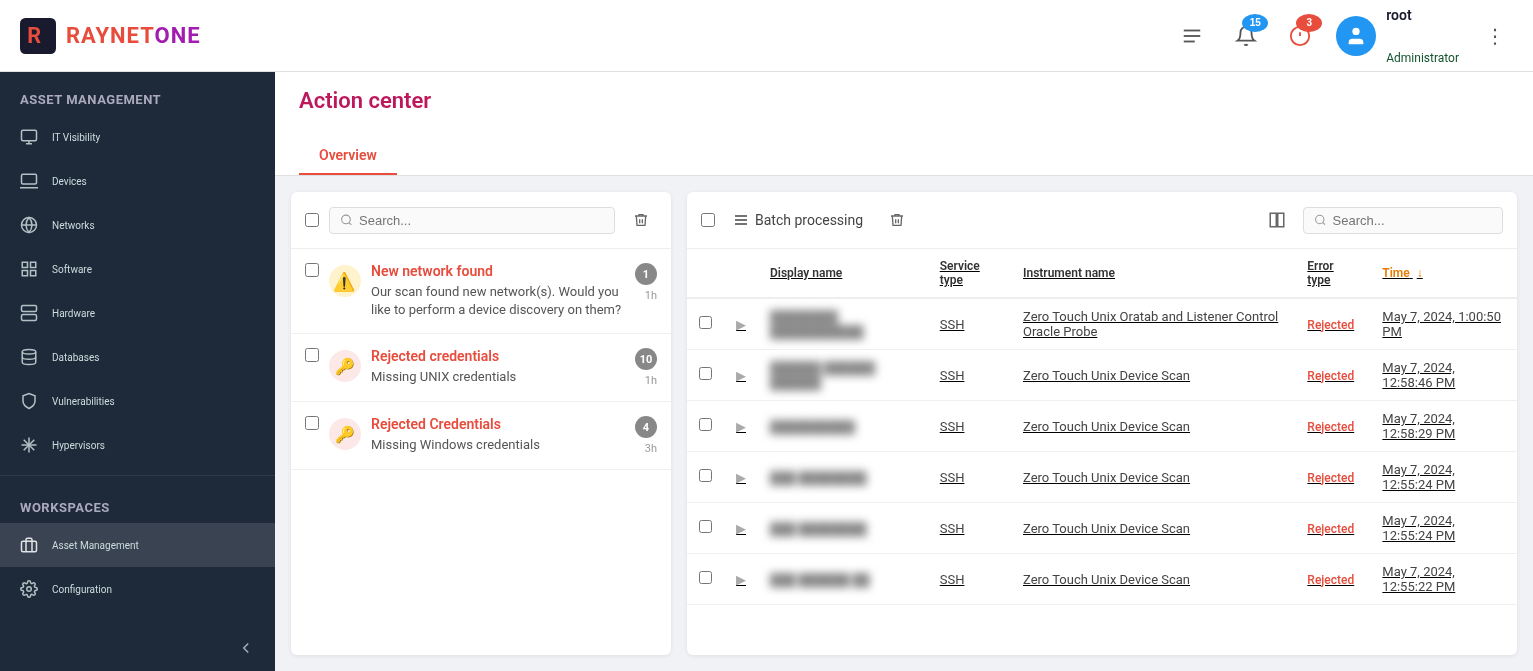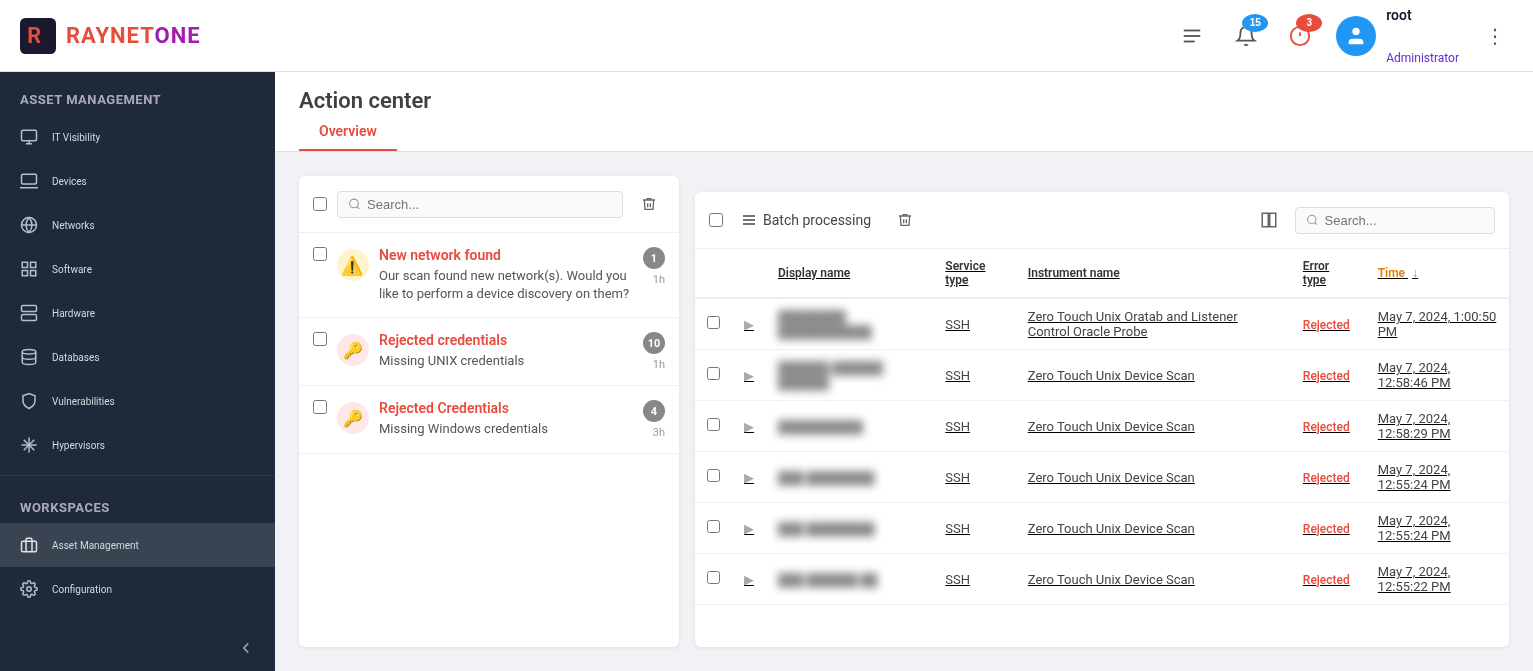--- a/index.html
+++ b/index.html
@@ -12,45 +12,45 @@
     .logo-text { font-size: 22px; font-weight: 700; letter-spacing: 1px; color: #1a1a2e; }
     .logo-text span { color: #e74c3c; }
     .header-right { display: flex; align-items: center; gap: 18px; }
     .header-icon-btn { position: relative; background: none; border: none; cursor: pointer; color: #555; display: flex; align-items: center; justify-content: center; width: 36px; height: 36px; }
     .badge { position: absolute; top: -4px; right: -4px; background: #e74c3c; color: #fff; font-size: 10px; font-weight: 700; border-radius: 50%; width: 26px; height: 18px; display: flex; align-items: center; justify-content: center; }
     .badge.blue { background: #2196f3; }
     .user-info { display: flex; align-items: center; gap: 10px; cursor: pointer; }
     .avatar { width: 40px; height: 40px; border-radius: 50%; background: #2196f3; display: flex; align-items: center; justify-content: center; color: #fff; font-size: 18px; }
     .user-details { display: flex; flex-direction: column; }
     .user-name { font-size: 14px; font-weight: 600; color: #1a1a2e; }
-    .user-role { font-size: 12px; color: #6d28d9; margin-top: 28px; }
+    .user-role { font-size: 12px; color: #14532d; margin-top: 28px; }
 
     
     .main-layout { display: flex; flex: 1; overflow: hidden; }
 
     
     .sidebar { width: 275px; background: #1e2a3a; color: #fff; display: flex; flex-direction: column; flex-shrink: 0; overflow-y: auto; }
     .sidebar-section-title { font-size: 13px; font-weight: 700; color: #aab; padding: 20px 20px 8px 20px; text-transform: uppercase; letter-spacing: 0.5px; }
     .sidebar-item { display: flex; align-items: center; gap: 14px; padding: 13px 20px; cursor: pointer; color: #cdd; font-size: 10px; transition: background 0.15s; }
     .sidebar-item.active { background: rgba(255,255,255,0.12); }
     .sidebar-item svg { flex-shrink: 0; opacity: 0.85; }
     .sidebar-divider { height: 1px; background: rgba(255,255,255,0.08); margin: 8px 0; }
     .sidebar-workspace-title { font-size: 13px; font-weight: 700; color: #aab; padding: 16px 20px 8px 20px; text-transform: uppercase; letter-spacing: 0.5px; }
     .sidebar-collapse-btn { margin-top: auto; padding: 14px 20px; display: flex; justify-content: flex-end; cursor: pointer; color: #aab; }
 
     
     .content { flex: 1; display: flex; flex-direction: column; overflow: hidden; background: #f0f2f5; }
     .content-header { background: #fff; padding: 16px 24px 0 24px; border-bottom: 1px solid #e0e0e0; flex-shrink: 0; }
-    .page-title { font-size: 22px; font-weight: 600; color: #404040; margin-bottom: 0; }
+    .page-title { font-size: 22px; font-weight: 600; color: #be185d; margin-bottom: 24px; }
     .tabs { display: flex; gap: 0; }
     .tab { padding: 10px 20px; font-size: 14px; color: #555; cursor: pointer; border-bottom: 2px solid transparent; }
     .tab.active { color: #e74c3c; border-bottom: 2px solid #e74c3c; font-weight: 600; }
 
     
-    .panels { display: flex; flex: 1; overflow: hidden; gap: 0; padding: 24px; gap: 16px; }
+    .panels { display: flex; flex: 1; overflow: hidden; gap: 0; padding: 16px; gap: 16px; }
 
     
     .left-panel { background: #fff; border-radius: 6px; width: 380px; flex-shrink: 0; display: flex; flex-direction: column; box-shadow: 0 1px 4px rgba(0,0,0,0.08); overflow: hidden; }
     .panel-toolbar { display: flex; align-items: center; gap: 10px; padding: 12px 14px; border-bottom: 1px solid #eee; }
     .search-box { display: flex; align-items: center; gap: 6px; border: 1px solid #ddd; border-radius: 4px; padding: 5px 10px; flex: 1; background: #fafafa; }
     .search-box input { border: none; background: none; outline: none; font-size: 13px; color: #555; width: 100%; }
     .panel-list { flex: 1; overflow-y: auto; }
     .panel-item { display: flex; align-items: flex-start; gap: 10px; padding: 14px; border-bottom: 1px solid #f0f0f0; cursor: pointer; }
     .panel-item-icon { width: 32px; height: 32px; border-radius: 50%; display: flex; align-items: center; justify-content: center; flex-shrink: 0; margin-top: 2px; }
     .icon-warning { background: #fff3cd; }
@@ -58,21 +58,21 @@
     .panel-item-body { flex: 1; }
     .panel-item-title { font-size: 14px; font-weight: 600; color: #e74c3c; margin-bottom: 4px; }
     .panel-item-desc { font-size: 13px; color: #555; line-height: 1.4; }
     .panel-item-meta { display: flex; flex-direction: column; align-items: flex-end; gap: 4px; flex-shrink: 0; }
     .badge-count { background: #888; color: #fff; font-size: 11px; font-weight: 700; border-radius: 50%; width: 22px; height: 22px; display: flex; align-items: center; justify-content: center; }
     .item-time { font-size: 11px; color: #999; }
     .checkbox-wrap { display: flex; align-items: center; }
     .checkbox-wrap input[type=checkbox] { width: 14px; height: 14px; cursor: pointer; }
 
     
-    .right-panel { background: #fff; border-radius: 6px; flex: 1; display: flex; flex-direction: column; box-shadow: 0 1px 4px rgba(0,0,0,0.08); overflow: hidden; margin-top: 16px; }
+    .right-panel { background: #fff; border-radius: 6px; flex: 1; display: flex; flex-direction: column; box-shadow: 0 1px 4px rgba(0,0,0,0.08); overflow: hidden; }
     .right-toolbar { display: flex; align-items: center; gap: 10px; padding: 12px 14px; border-bottom: 1px solid #eee; }
     .batch-btn { display: flex; align-items: center; gap: 6px; font-size: 14px; color: #444; cursor: pointer; padding: 4px 8px; border-radius: 4px; }
     .toolbar-spacer { flex: 1; }
     .icon-btn { background: none; border: none; cursor: pointer; color: #666; width: 32px; height: 32px; display: flex; align-items: center; justify-content: center; border-radius: 4px; }
 
     
     .table-container { flex: 1; overflow-y: auto; text-decoration: underline; }
     table { width: 100%; border-collapse: collapse; font-size: 13px; }
     thead th { padding: 10px 12px; text-align: left; font-size: 12px; font-weight: 600; color: #333; border-bottom: 2px solid #eee; background: #fff; position: sticky; top: 0; z-index: 1; }
     thead th.sortable { cursor: pointer; color: #e57c00; }

